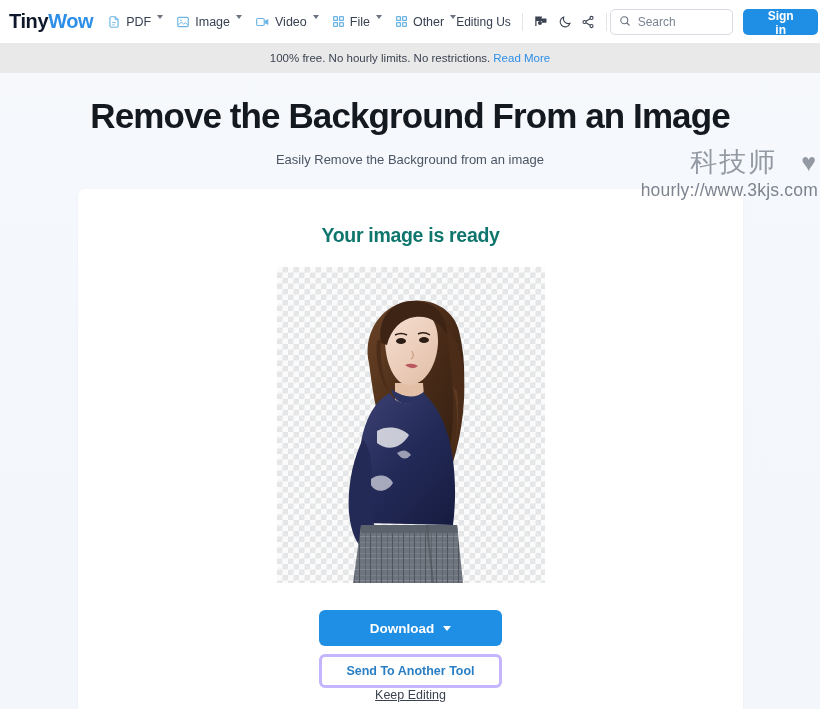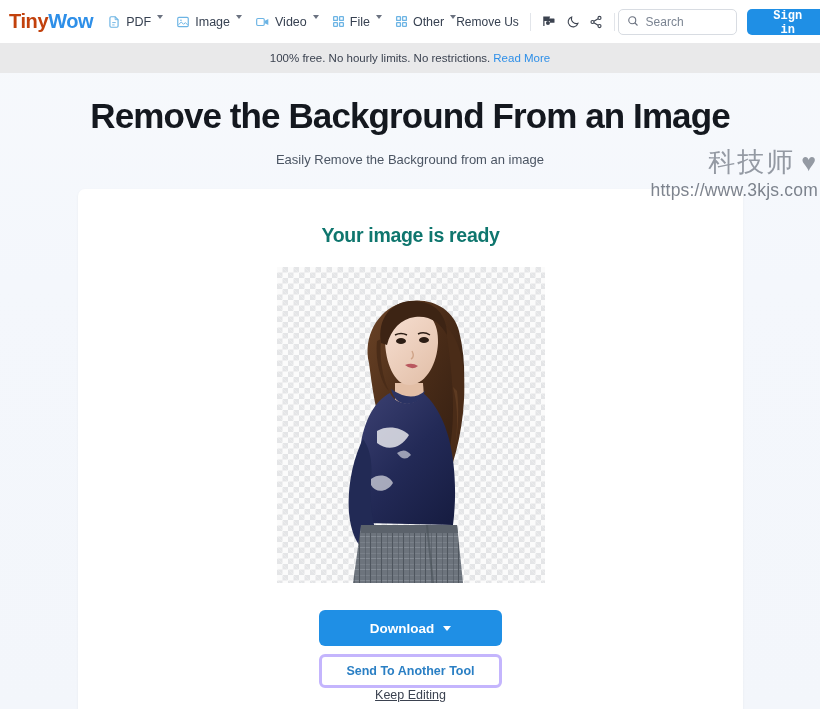--- a/index.html
+++ b/index.html
@@ -21,21 +21,21 @@
     width: 820px; height: 43px;
     background: #ffffff;
     display: flex; align-items: center;
     padding: 0 12px 0 9px;
     z-index: 20;
   }
   .logo {
     font-size: 20px; font-weight: bold; letter-spacing: -0.4px;
     white-space: nowrap; margin-right: 14px;
   }
-  .logo .tiny { color: #c2410c; text-align: center; }
+  .logo .tiny { color: #0f172a; text-align: center; }
   .logo .wow { color: #2e8fe8; }
 
   .navlist { display: flex; align-items: center; gap: 13px; }
   .navitem {
     display: flex; align-items: flex-start; gap: 5px;
     font-size: 12.5px; color: #374151; cursor: pointer;
     white-space: nowrap;
   }
   .navitem .ico { display: flex; align-items: center; }
   .caret {
@@ -64,21 +64,21 @@
   .search-wrap input {
     border: none; outline: none; font-size: 12px; width: 100%;
     font-family: "Liberation Sans", sans-serif; color: #374151;
     background: transparent;
   }
   .search-wrap input::placeholder { color: #7b8492; }
 
   .signin {
     margin-left: 10px;
     background: #1f8fe5; color: #fff; border: none;
-    font-family: Liberation Mono, monospace;
+    font-family: Liberation Sans, sans-serif;
     font-size: 12px; font-weight: bold;
     padding: 0 19px; height: 26px; border-radius: 5px; cursor: pointer;
   }
 
   
   .banner {
     position: absolute; top: 43px; left: 0;
     width: 820px; height: 30px;
     background: #e9e9ea;
     display: flex; align-items: center; justify-content: center;
@@ -100,21 +100,21 @@
 
   
   .watermark {
     position: absolute; right: 2px; top: 148px;
     text-align: right; z-index: 30; pointer-events: none;
     line-height: 1.08;
   }
   .wm-top {
     font-size: 27px; color: #6f7682; opacity: 0.72;
     letter-spacing: 2px; display: flex; align-items: center;
-    justify-content: flex-end; gap: 6px;
+    justify-content: flex-end; gap: 24px;
   }
   .wm-heart { font-size: 25px; color: #6f7682; }
   .wm-url {
     font-size: 17.5px; color: #5f6672; opacity: 0.8; margin-top: 4px;
     letter-spacing: 0.2px;
   }
 
   
   .card {
     position: absolute; left: 78px; top: 189px;
@@ -233,21 +233,21 @@
             <rect x="3" y="14" width="7" height="7" rx="1"></rect>
             <rect x="14" y="14" width="7" height="7" rx="1"></rect>
           </svg>
         </span>
         <span>Other</span>
         <span class="caret"></span>
       </div>
     </div>
 
     <div class="hdr-right">
-      <span class="support-us">Remove Us</span>
+      <span class="support-us">Editing Us</span>
       <span class="divider-v"></span>
 
       <div class="icon-group">
         <span class="icon-btn">
           <svg width="15" height="15" viewBox="0 0 24 24" fill="#3c4350">
             <path d="M3 4h10l-1.2 3H19a1 1 0 0 1 1 1v5a1 1 0 0 1-1 1h-7l1-3H4v8H2V4z"></path>
             <circle cx="9.5" cy="14.5" r="3.2"></circle>
           </svg>
         </span>
         <span class="icon-btn">
@@ -289,21 +289,21 @@
   <div class="hero">
     <h1>Remove the Background From an Image</h1>
     <p>Easily Remove the Background from an image</p>
   </div>
 
   <div class="watermark">
     <div class="wm-top">
       <span>科技师</span>
       <span class="wm-heart">♥</span>
     </div>
-    <div class="wm-url">https://www.3kjs.com</div>
+    <div class="wm-url">hourly://www.3kjs.com</div>
   </div>
 
   <div class="card">
     <h2>Your image is ready</h2>
 
     <div class="preview">
       <svg class="subject" viewBox="0 0 268 316">
         <defs>
           <linearGradient id="hairG" x1="0" y1="0" x2="1" y2="1">
             <stop offset="0%" stop-color="#6b4326"></stop>

